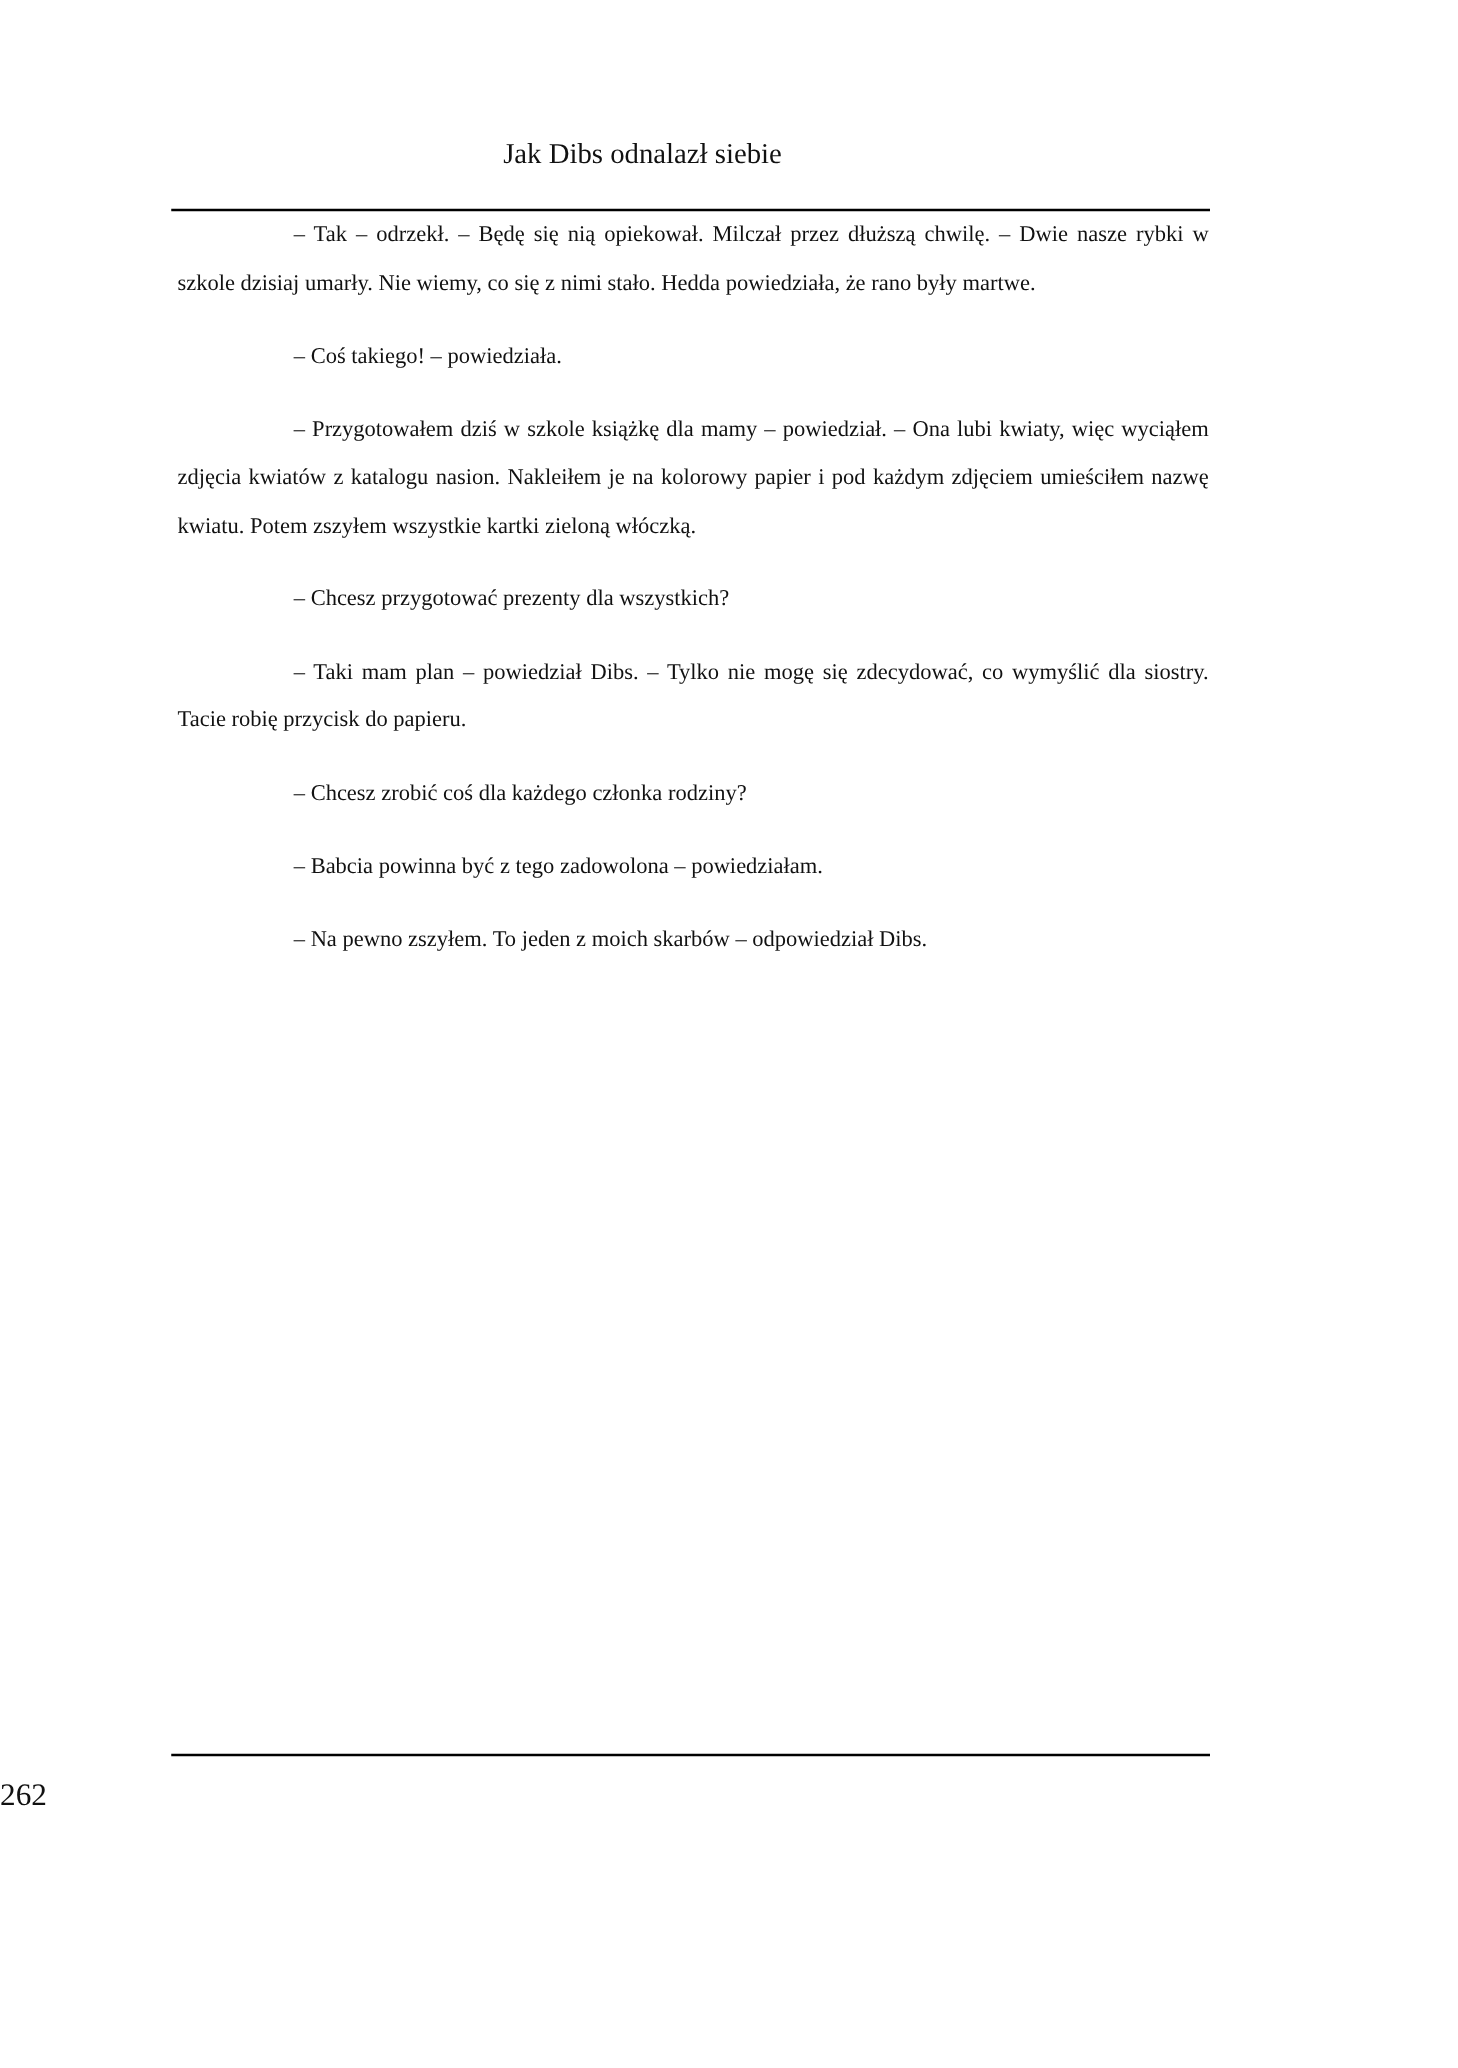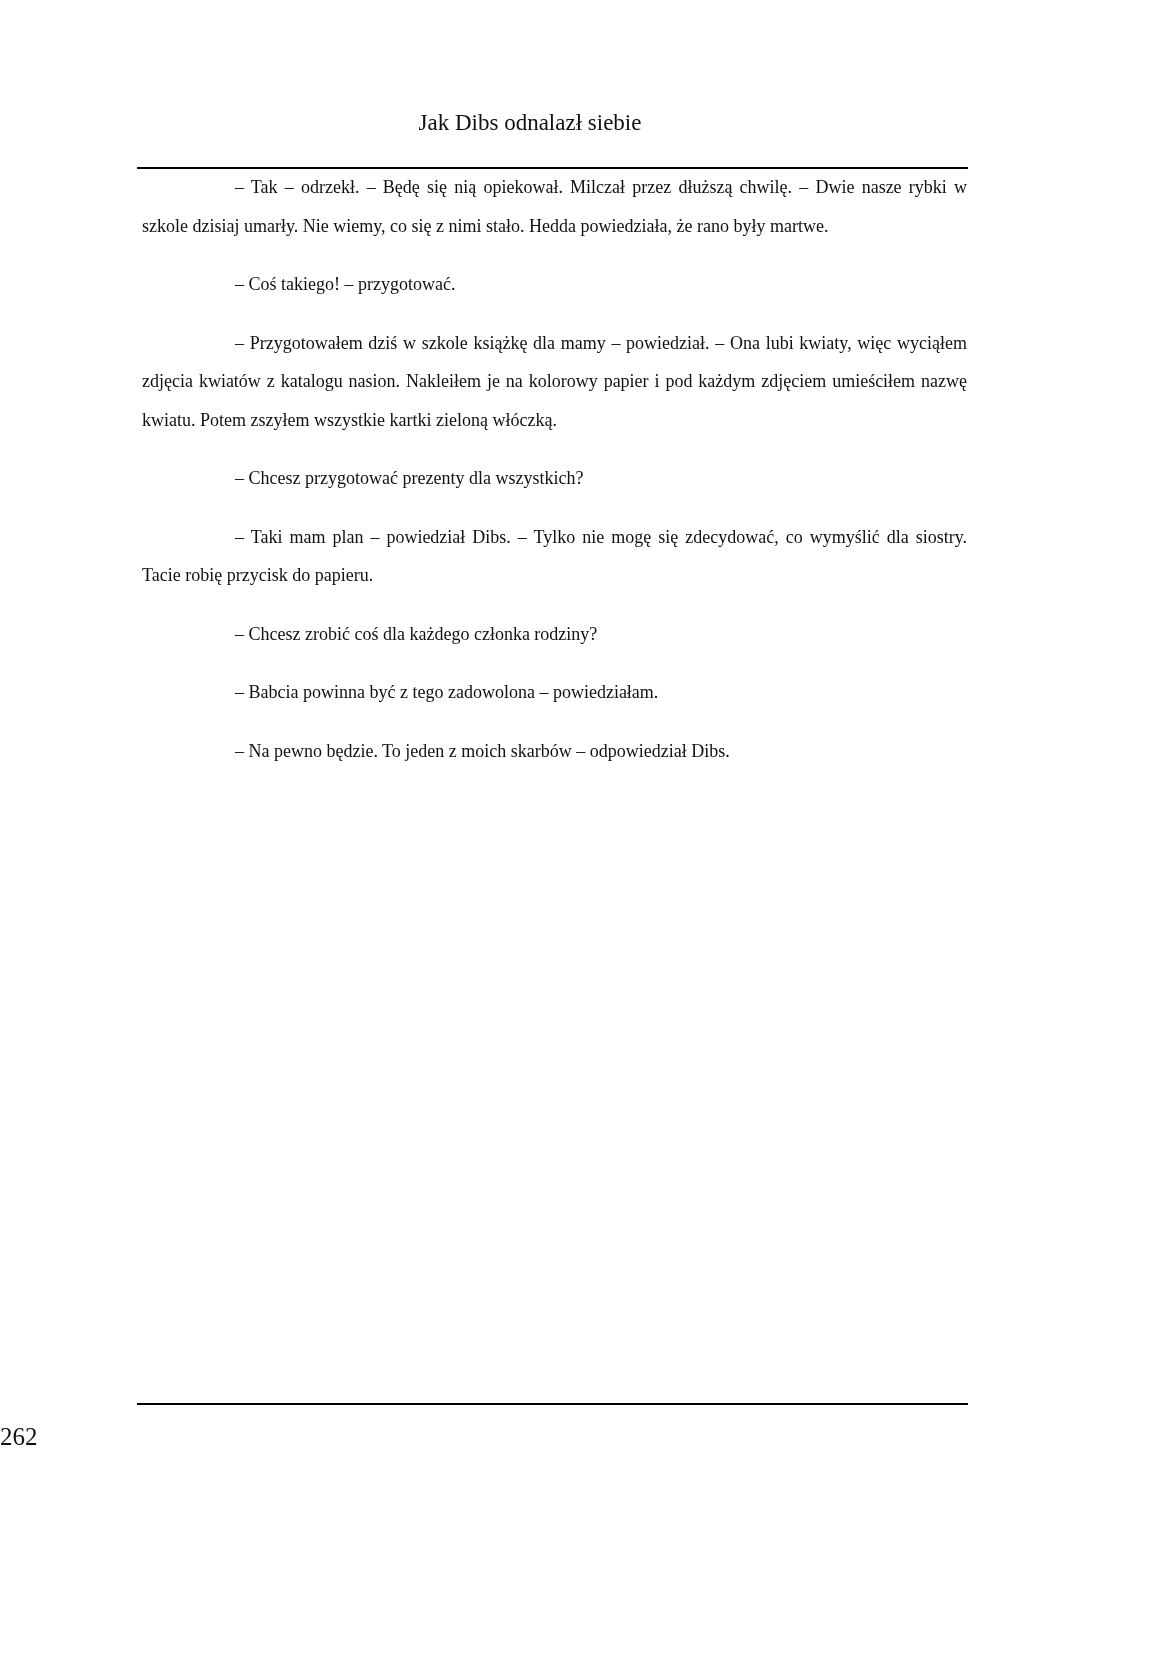--- a/index.html
+++ b/index.html
@@ -1,38 +1,38 @@
 <!DOCTYPE html>
 <html><head>
   <meta charset="utf-8">
   <style>
     html, body { margin: 0; padding: 0; background: #ffffff; }
     body { width: 1166px; height: 1654px; position: relative; overflow: hidden;
            font-family: "Liberation Serif", "DejaVu Serif", serif; color: #111; }
     .running-head { position: absolute; top: 110px; left: 0; width: 1028px; text-align: center;
-                    font-size: 23px; padding-left: 16px; }
+                    font-size: 23px; }
     .rule { position: absolute; left: 137px; width: 831px; height: 0; border-top: 2px solid #000; }
     .rule.top { top: 167px; }
     .rule.bottom { top: 1403px; }
     .body-text { position: absolute; top: 168px; left: 142px; width: 825px;
                  font-size: 18px; line-height: 38.5px; }
     .para { margin: 0 0 20px 0; text-indent: 93px; text-align: justify; text-align-last: left; }
     .folio { position: absolute; top: 1423px; left: 0; width: 942px; text-align: left; font-size: 25px; }
   </style>
 </head>
 <body>
 
 <div class="running-head">Jak Dibs odnalazł siebie</div>
 <div class="rule top"></div>
 
 <div class="body-text">
   <p class="para">– Tak – odrzekł. – Będę się nią opiekował. Milczał przez dłuższą chwilę. – Dwie nasze rybki w szkole dzisiaj umarły. Nie wiemy, co się z nimi stało. Hedda powiedziała, że rano były martwe.</p>
-  <p class="para">– Coś takiego! – przygotować.</p>
+  <p class="para">– Coś takiego! – powiedziała.</p>
   <p class="para">– Przygotowałem dziś w szkole książkę dla mamy – powiedział. – Ona lubi kwiaty, więc wyciąłem zdjęcia kwiatów z katalogu nasion. Nakleiłem je na kolorowy papier i pod każdym zdjęciem umieściłem nazwę kwiatu. Potem zszyłem wszystkie kartki zieloną włóczką.</p>
   <p class="para">– Chcesz przygotować prezenty dla wszystkich?</p>
   <p class="para">– Taki mam plan –  powiedział Dibs. – Tylko nie mogę się zdecydować, co wymyślić dla siostry. Tacie robię przycisk do papieru.</p>
   <p class="para">– Chcesz zrobić coś dla każdego członka rodziny?</p>
   <p class="para">– Babcia powinna być z tego zadowolona – powiedziałam.</p>
-  <p class="para">– Na pewno będzie. To jeden z moich skarbów – odpowiedział Dibs.</p>
+  <p class="para">– Na pewno zszyłem. To jeden z moich skarbów – odpowiedział Dibs.</p>
 </div>
 
 <div class="rule bottom"></div>
 <div class="folio">262</div>
 
 </body></html>

